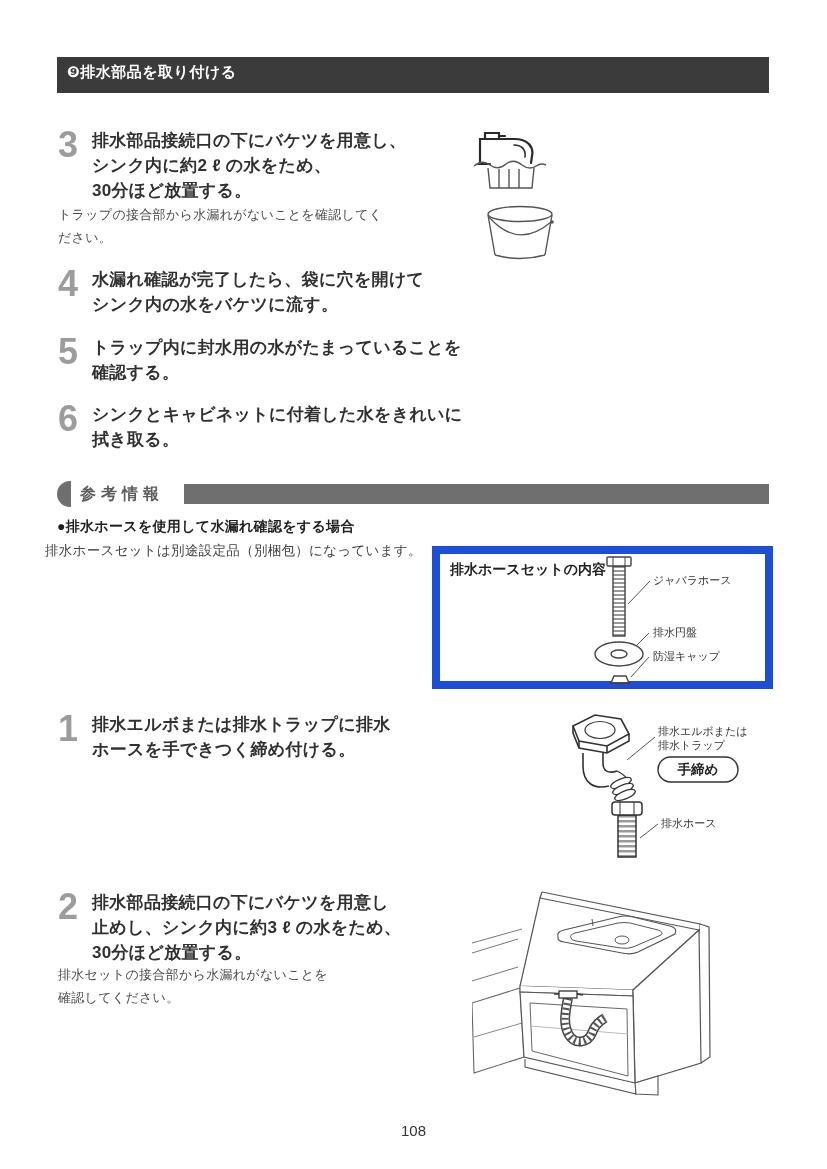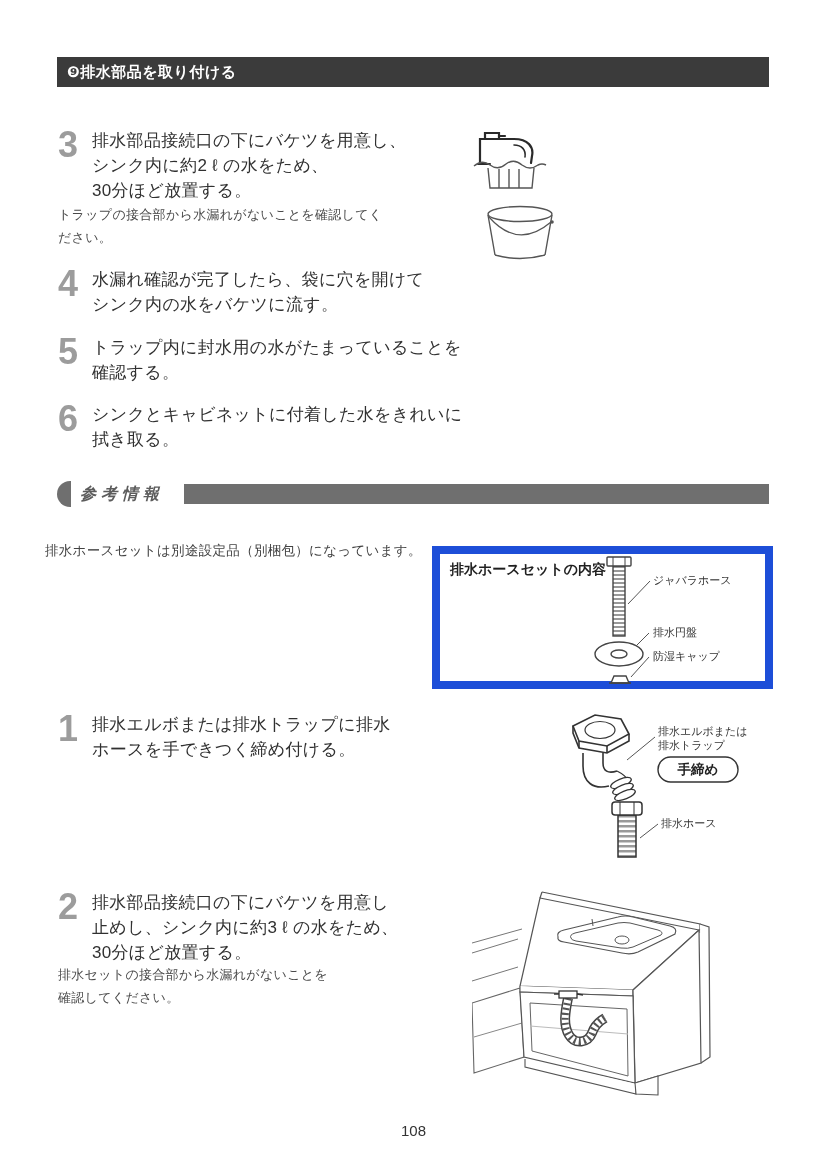--- a/index.html
+++ b/index.html
@@ -1,27 +1,27 @@
 <!DOCTYPE html>
 <html><head>
 <meta charset="utf-8">
 <style>
   html,body{margin:0;padding:0;background:#fff;}
   body{font-family:"Liberation Sans","DejaVu Sans",sans-serif;-webkit-font-smoothing:antialiased;}
   .page{position:relative;width:827px;height:1169px;background:#fff;overflow:hidden;}
   .abs{position:absolute;}
-  .header-bar{position:absolute;left:57px;top:57px;width:712px;height:30px;background:#3b3b3b;color:#fff;
+  .header-bar{position:absolute;left:57px;top:57px;width:712px;height:36px;background:#3b3b3b;color:#fff;
     font-size:15px;font-weight:bold;line-height:30px;padding-left:10px;box-sizing:border-box;letter-spacing:0.5px;}
   .step{position:absolute;display:flex;align-items:flex-start;}
   .step-num{font-size:36px;font-weight:bold;color:#9c9c9c;line-height:34px;width:26px;margin-right:8px;flex:none;}
-  .step-text{font-size:17px;font-weight:normal;color:#303030;line-height:25px;letter-spacing:0.3px;}
+  .step-text{font-size:17px;font-weight:bold;color:#303030;line-height:25px;letter-spacing:0.3px;}
   .note{position:absolute;font-size:13px;color:#4a4a4a;line-height:23px;letter-spacing:0.3px;}
   .ref-header{position:absolute;left:57px;top:481px;width:712px;height:26px;display:flex;align-items:center;}
   .ref-disc{width:14px;height:26px;background:#6f6f6f;border-radius:13px 0 0 13px;margin-right:9px;flex:none;}
-  .ref-title{font-size:16px;font-weight:bold;color:#5c5c5c;letter-spacing:5px;margin-right:20px;flex:none;font-style:italic;}
+  .ref-title{font-size:16px;font-weight:bold;color:#5c5c5c;letter-spacing:5px;margin-right:20px;flex:none;}
   .ref-bar{flex:1;height:20px;background:#6f6f6f;}
   .subheading{position:absolute;left:57px;top:518px;font-size:14px;font-weight:bold;color:#1f1f1f;letter-spacing:0.3px;}
   .description{position:absolute;left:45px;top:542px;font-size:13.5px;color:#424242;letter-spacing:0.3px;}
   .hose-box{position:absolute;left:432px;top:546px;width:341px;height:143px;border:8px solid #1d4ed8;box-sizing:border-box;background:#fff;}
   .hose-box-title{position:absolute;left:10px;top:7px;font-size:14px;font-weight:bold;color:#1f1f1f;}
   .page-number{position:absolute;left:0;right:0;top:1122px;text-align:center;font-size:15px;color:#333;}
   svg text{font-family:"Liberation Sans","DejaVu Sans",sans-serif;}
   .lbl{font-size:11px;fill:#333;}
 </style>
 </head>
@@ -91,20 +91,21 @@
       <div>拭き取る。</div>
     </div>
   </div>
 
   <div class="ref-header">
     <div class="ref-disc"></div>
     <div class="ref-title">参考情報</div>
     <div class="ref-bar"></div>
   </div>
 
+  <div class="subheading">●排水ホースを使用して水漏れ確認をする場合</div>
   <div class="description">排水ホースセットは別途設定品（別梱包）になっています。</div>
 
   <div class="hose-box">
     <div class="hose-box-title">排水ホースセットの内容</div>
     <svg width="337" height="139" viewBox="0 0 337 139" style="position:absolute;left:0;top:0;">
       <g>
         <line x1="179" y1="12" x2="179" y2="82" stroke="#999" stroke-width="12" stroke-dasharray="2 2"></line>
         <rect x="173" y="12" width="12" height="70" fill="none" stroke="#444" stroke-width="1.4"></rect>
         <rect x="167" y="3" width="24" height="9" rx="1" fill="#fff" stroke="#444" stroke-width="1.4"></rect>
         <line x1="173" y1="3" x2="173" y2="12" stroke="#444" stroke-width="1"></line>

